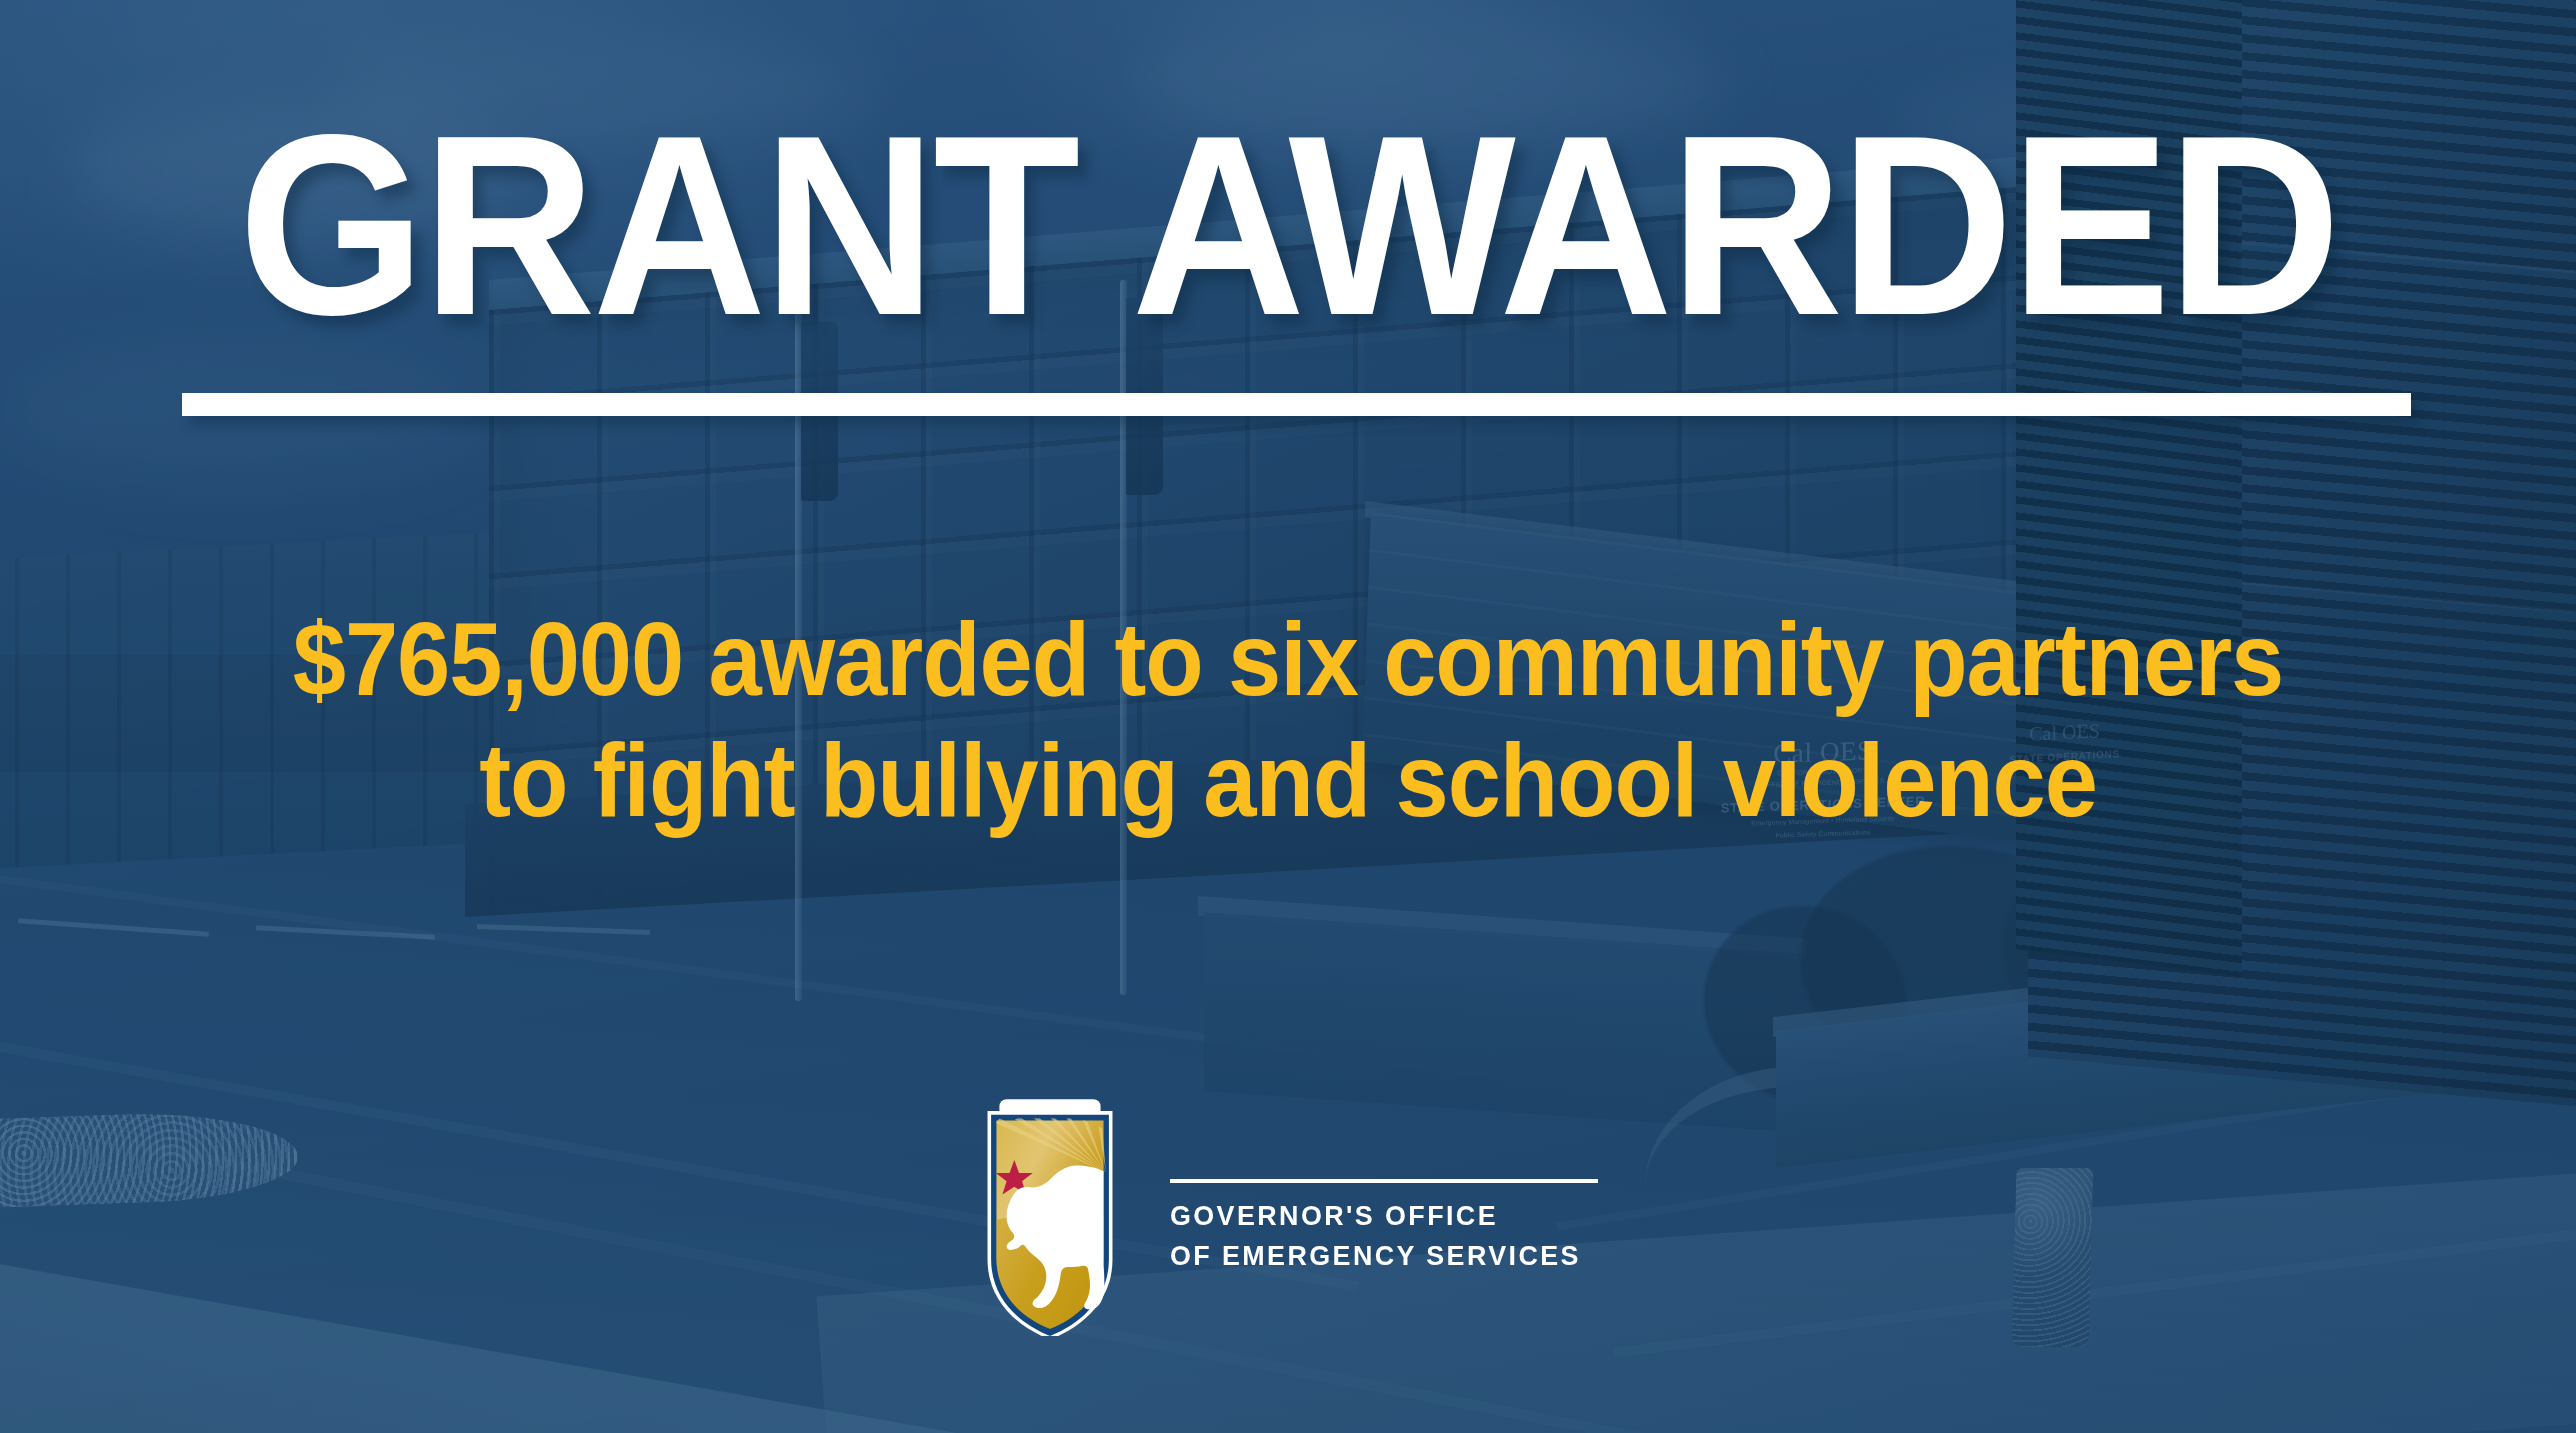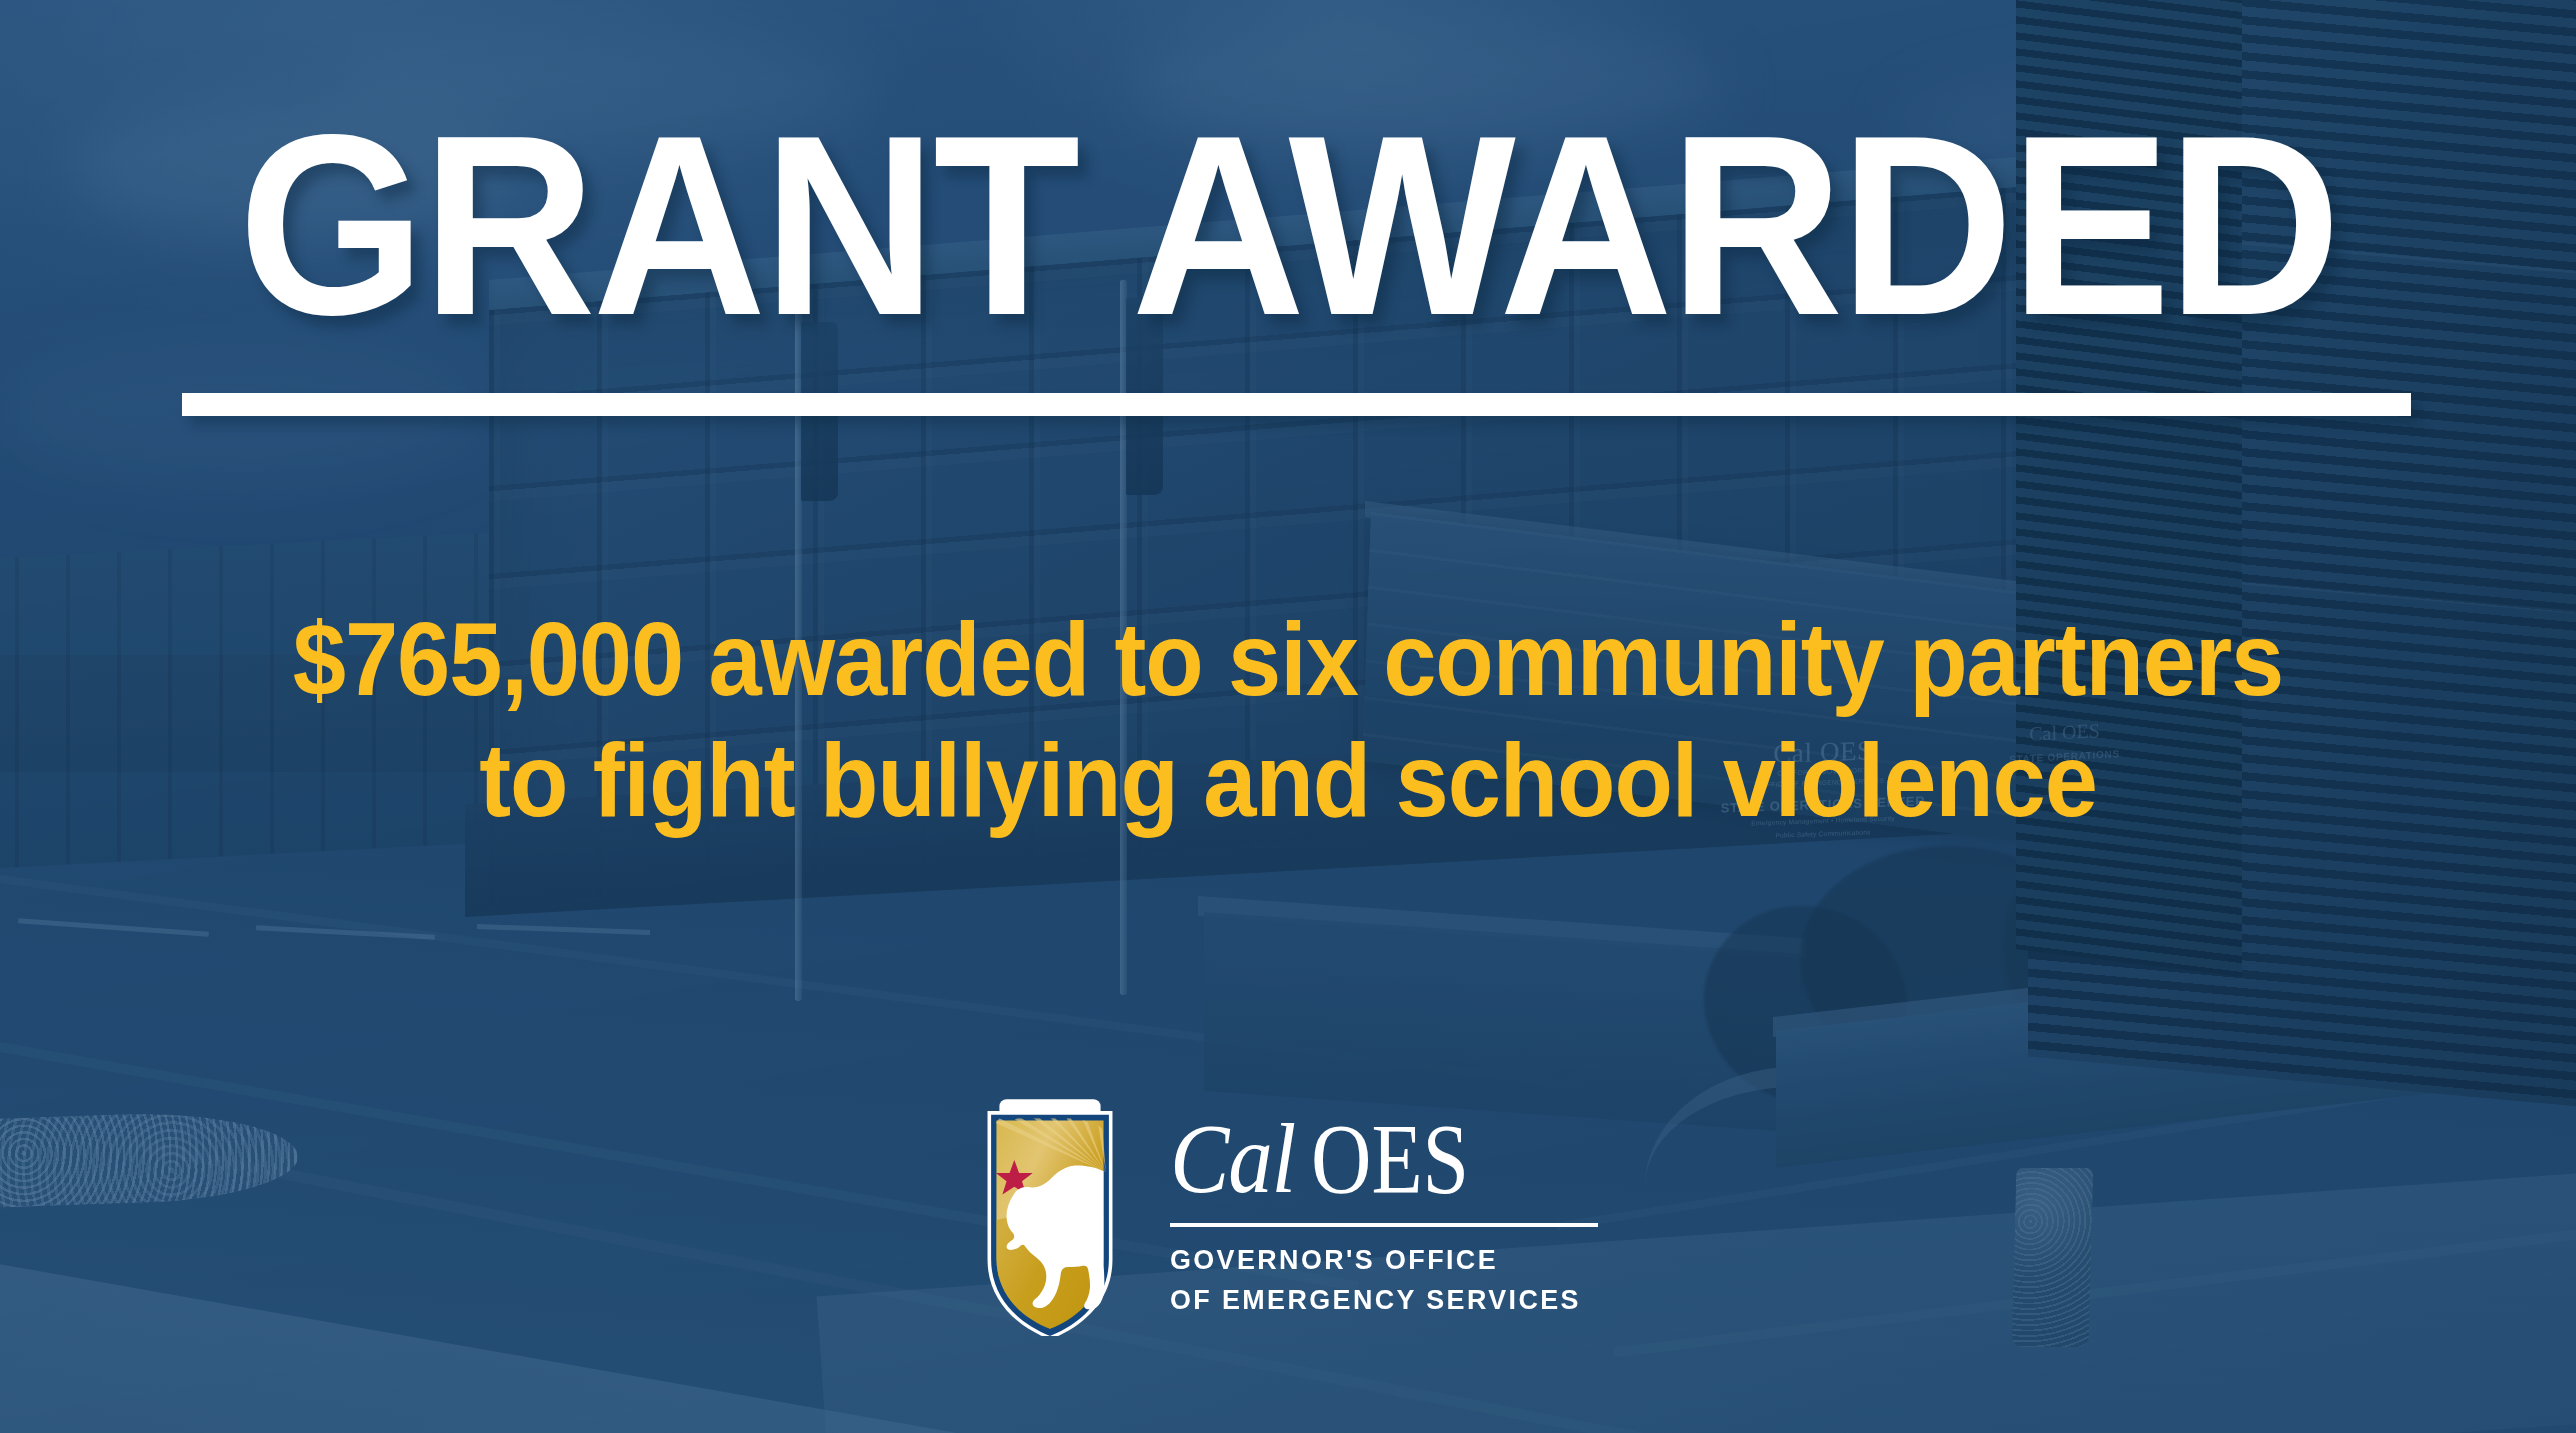--- a/index.html
+++ b/index.html
@@ -703,24 +703,20 @@
                    C187 330 184 338 180 344
                    C177 349 178 354 184 355
                    C190 356 197 354 202 349
                    C208 343 211 334 212 324
                    C213 310 212 294 211 280
                    L211 123 Z" fill="#ffffff"></path>
         </svg>
       </div>
 
       <div class="logo-text">
-        <div class="logo-wordmark">
-          <span class="wm-cal">Cal</span>
-          <span class="wm-oes">OES</span>
-        </div>
         <div class="logo-divider"></div>
         <div class="logo-sub">GOVERNOR'S OFFICE</div>
         <div class="logo-sub">OF EMERGENCY SERVICES</div>
       </div>
 
     </div>
 
   </div>
 </div>
 

